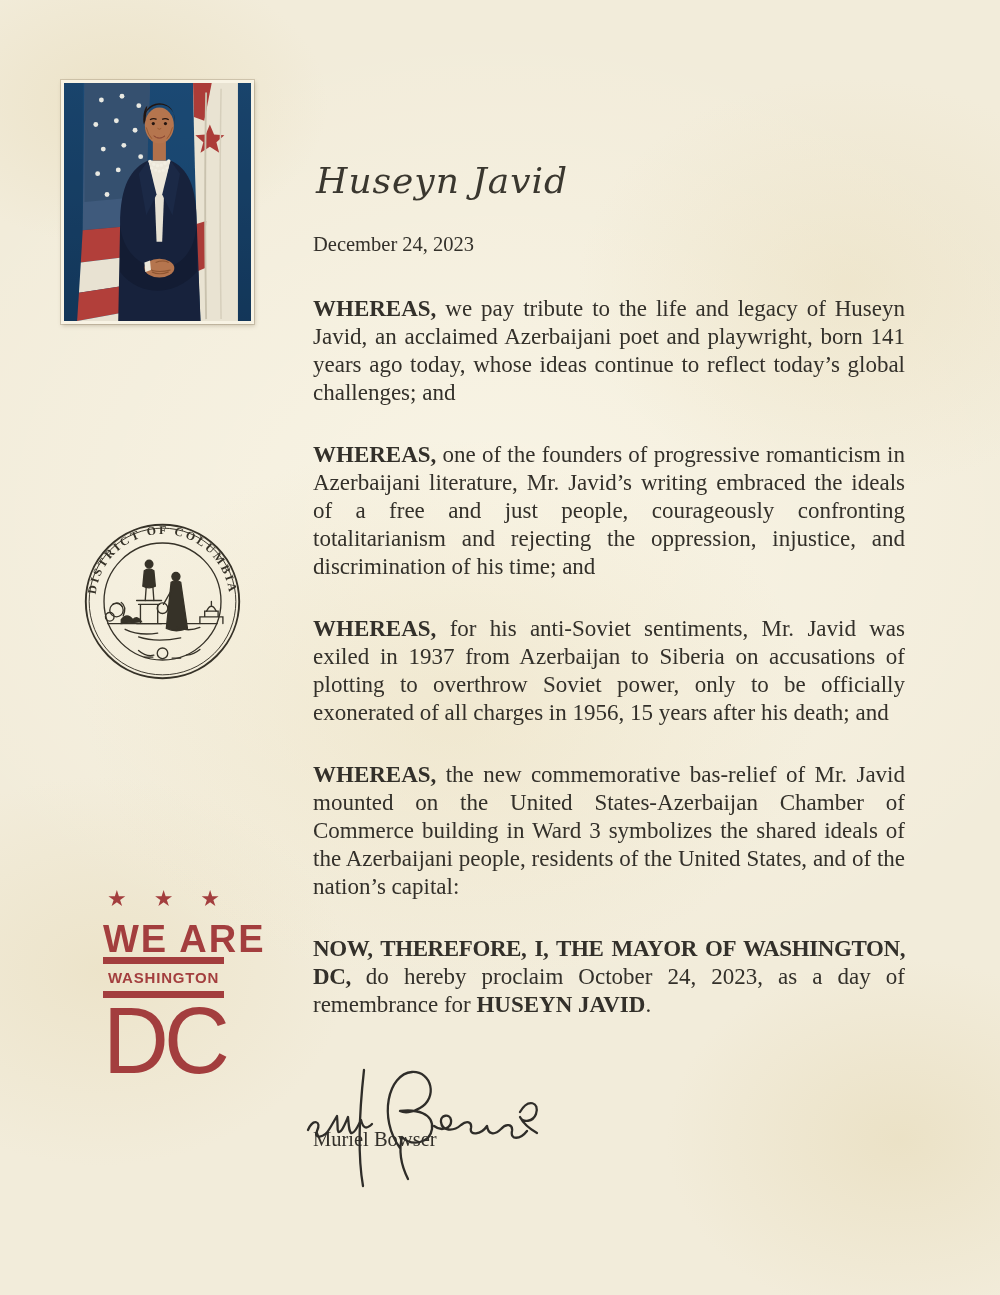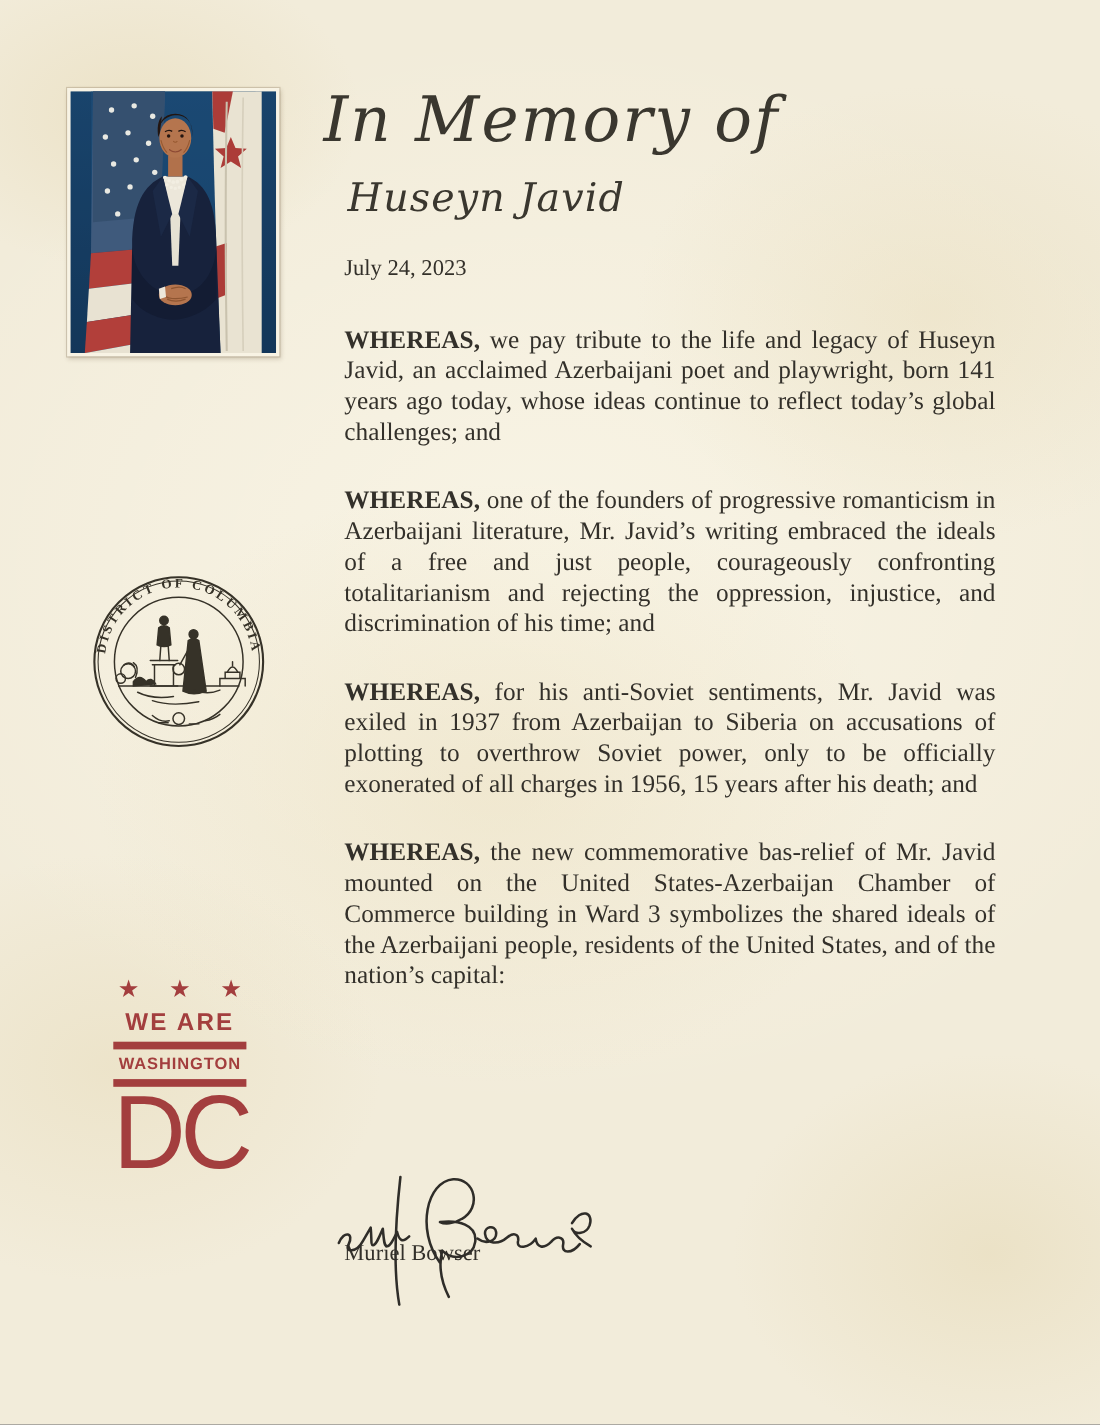--- a/index.html
+++ b/index.html
@@ -42,21 +42,21 @@
   .para{margin:0 0 34px 0;font-size:23px;line-height:28px;text-align:justify;}
   .para .lead{font-weight:bold;}
   .proc-lead{letter-spacing:-0.4px;}
   
   .seal{position:absolute;left:80px;top:520px;width:165px;height:163px;}
   .seal svg{display:block;width:100%;height:100%;}
   
   .logo{position:absolute;left:103px;top:889px;width:121px;color:#a33e3e;
         font-family:"Liberation Sans","DejaVu Sans",sans-serif;text-align:center;}
   .logo-stars{display:flex;justify-content:space-between;padding:0 4px;font-size:22px;line-height:20px;}
-  .logo-line1{font-size:22px;font-weight:bold;letter-spacing:2px;line-height:28px;margin-top:6px;white-space:nowrap;}
+  .logo-line1{font-size:38px;font-weight:bold;letter-spacing:2px;line-height:28px;margin-top:16px;white-space:nowrap;}
   .logo-bar{height:7px;background:#a33e3e;margin:4px 0 4px 0;}
   .logo-line2{font-size:15px;font-weight:bold;letter-spacing:0.8px;line-height:19px;white-space:nowrap;}
   .logo-line3{font-size:95px;font-weight:400;letter-spacing:-5px;line-height:72px;margin-top:6px;
               transform:scaleX(.96);transform-origin:left;}
   
   .sig-svg{position:absolute;left:300px;top:1056px;width:250px;height:140px;z-index:2;pointer-events:none;}
   .sig-block{position:absolute;left:313px;top:1126px;z-index:1;font-size:20.5px;line-height:27px;}
   .sig-block p{margin:0;}
 </style>
 </head>
@@ -151,43 +151,47 @@
         <path d="M96 56 Q102 61 108 56 Q102 60.5 96 56 Z" fill="#fdf8ef" stroke="#8e4a33" stroke-width="1"></path>
         <path d="M100 48 q2 2 4 0" stroke="#96582f" stroke-width="1" fill="none"></path>
 
         <ellipse cx="102" cy="196" rx="16" ry="10" fill="#b5754e"></ellipse>
         <path d="M90 196 q8 6 24 2 M94 200 q8 4 18 0 M98 190 q8 -3 14 0" stroke="#8e5531" stroke-width="1.2" fill="none"></path>
         <path d="M86 190 l6 -2 1 10 -6 2 Z" fill="#ece7da"></path>
       </g>
     </svg>
   </div>
 
-  <div class="title">In Memory of</div>
   <div class="subtitle">Huseyn Javid</div>
-  <div class="date">July 24, 2023</div>
+  <div class="date">December 24, 2023</div>
 
   <div class="body-block">
     <div>
         <p class="para">
       <b class="lead">WHEREAS,</b>
       <span>we pay tribute to the life and legacy of Huseyn Javid, an acclaimed Azerbaijani poet and playwright, born 141 years ago today, whose ideas continue to reflect today’s global challenges; and</span>
     </p>
         <p class="para">
       <b class="lead">WHEREAS,</b>
       <span>one of the founders of progressive romanticism in Azerbaijani literature, Mr. Javid’s writing embraced the ideals of a free and just people, courageously confronting totalitarianism and rejecting the oppression, injustice, and discrimination of his time; and</span>
     </p>
         <p class="para">
       <b class="lead">WHEREAS,</b>
       <span>for his anti-Soviet sentiments, Mr. Javid was exiled in 1937 from Azerbaijan to Siberia on accusations of plotting to overthrow Soviet power, only to be officially exonerated of all charges in 1956, 15 years after his death; and</span>
     </p>
         <p class="para">
       <b class="lead">WHEREAS,</b>
       <span>the new commemorative bas-relief of Mr. Javid mounted on the United States-Azerbaijan Chamber of Commerce building in Ward 3 symbolizes the shared ideals of the Azerbaijani people, residents of the United States, and of the nation’s capital:</span>
     </p>
       </div>
+    <p class="para">
+      <b class="lead proc-lead">NOW, THEREFORE, I, THE MAYOR OF WASHINGTON, DC,</b>
+      <span>do hereby proclaim October 24, 2023, as a day of remembrance for</span>
+      <b>HUSEYN JAVID</b><span>.</span>
+    </p>
   </div>
 
   <div class="seal">
     <svg viewBox="0 0 170 170">
       <g fill="none" stroke="#363228" stroke-width="2">
         <circle cx="85" cy="85" r="80"></circle>
         <circle cx="85" cy="85" r="76.5" stroke-width="1"></circle>
         <circle cx="85" cy="85" r="61" stroke-width="1.4"></circle>
       </g>
       <path id="sealArc" d="M 18 105 A 70 70 0 1 1 152 105" fill="none"></path>

